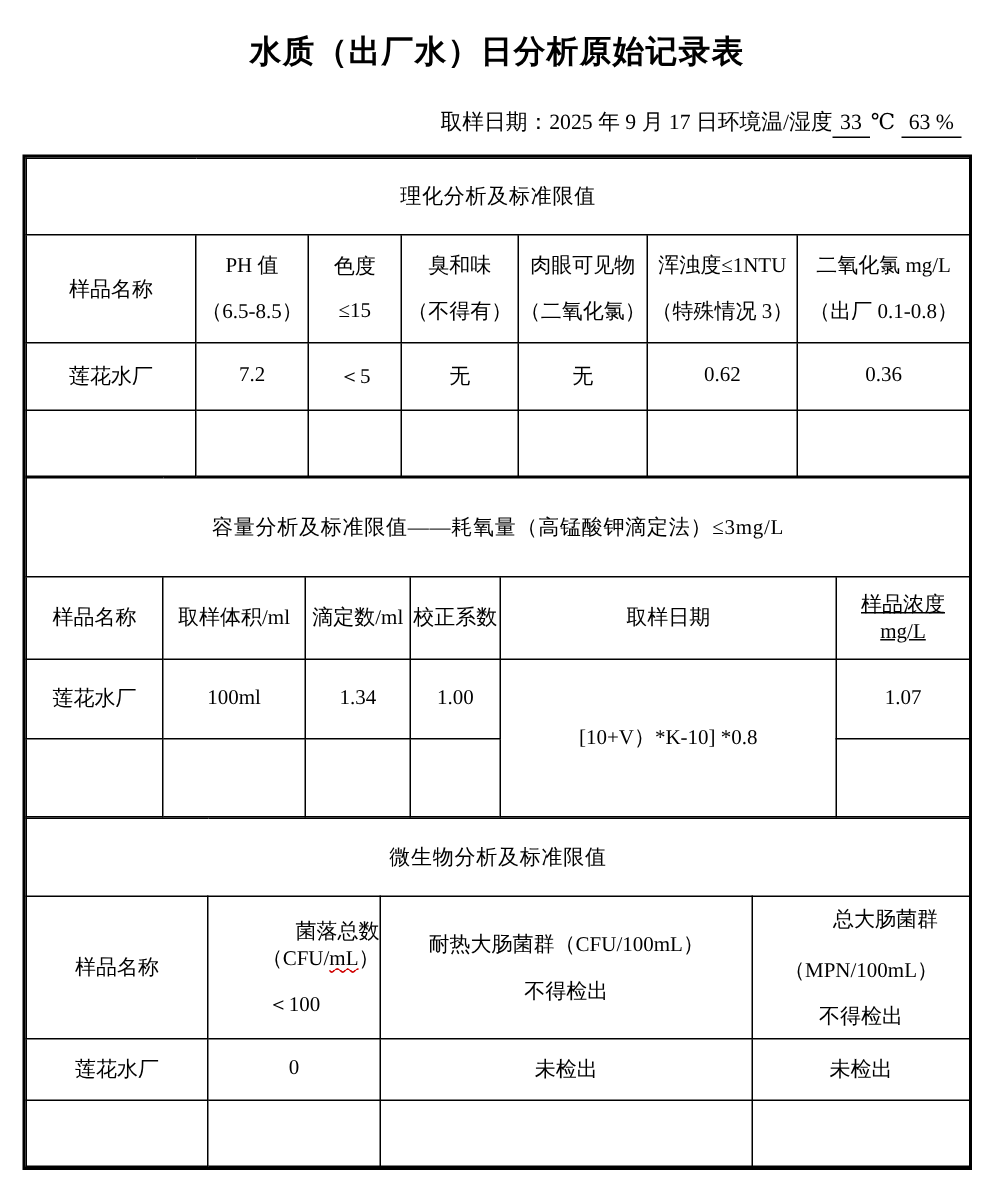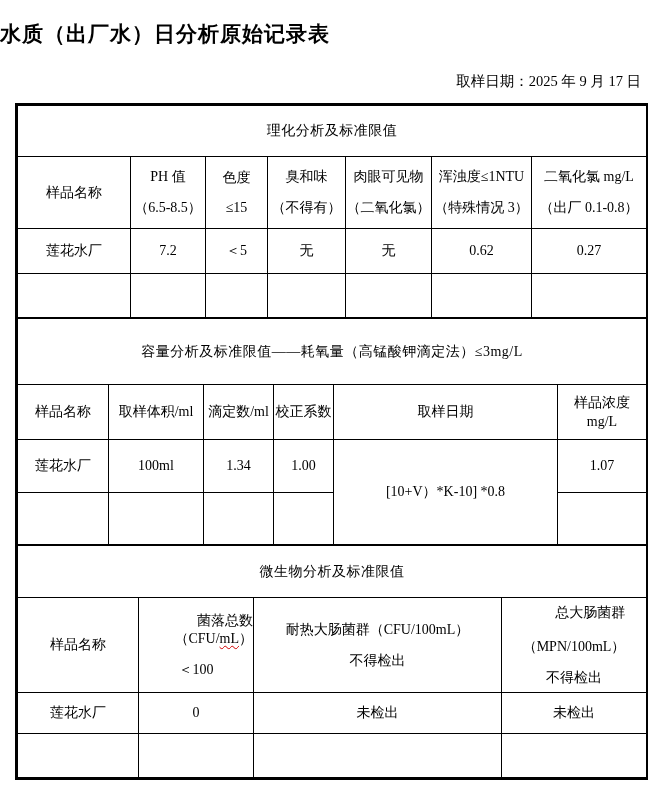--- a/index.html
+++ b/index.html
@@ -8,20 +8,21 @@
     background: #ffffff;
   }
   body {
     width: 663px;
     height: 793px;
     overflow: hidden;
     font-family: "Liberation Serif", "DejaVu Serif", serif;
     color: #000;
   }
   .page-title {
+    text-align: center;
     font-size: 21px;
     font-weight: bold;
     letter-spacing: 1px;
     margin-top: 20px;
   }
   .meta-row {
     display: flex;
     justify-content: flex-end;
     align-items: baseline;
     margin: 24px 22px 0 38px;
@@ -58,40 +59,41 @@
     letter-spacing: 0.5px;
   }
   .hdr-stack {
     display: flex;
     flex-direction: column;
     align-items: center;
     justify-content: center;
     gap: 13px;
     text-align: right;
   }
-  .hdr-stack.tight { gap: 2px; }
+  .hdr-stack.tight { gap: 2px; text-decoration: underline; }
   .hdr-stack .tightpair {
     display: flex;
     flex-direction: column;
     gap: 16px;
   }
   .wavy-red {
     text-decoration: underline wavy #d00000;
     text-decoration-thickness: 1px;
     text-underline-offset: 2px;
   }
   .formula-cell { font-size: 14.5px; font-family: Liberation Serif, serif; }
 </style>
 </head>
 <body>
 
 <div class="page-title">水质（出厂水）日分析原始记录表</div>
 
 <div class="meta-row">
   <div><span>取样日期：</span><span>2025 年 9 月 17 日</span></div>
+  <div class="env-group"><span>环境温/湿度</span><span class="u-line">33</span><span class="env-unit">℃</span><span class="u-line">63 %</span></div>
 </div>
 
 <div class="tables-wrap">
 
   <table class="doc-table">
     <colgroup>
       <col style="width:113px">
         <col style="width:75px">
         <col style="width:62px">
       <col style="width:78px">
@@ -146,21 +148,21 @@
             </div>
           </th>
     </tr>
     <tr style="height:45px">
       <td>莲花水厂</td>
       <td>7.2</td>
       <td>＜5</td>
       <td>无</td>
       <td>无</td>
       <td>0.62</td>
-      <td>0.27</td>
+      <td>0.36</td>
     </tr>
     <tr style="height:44px">
       <td></td>
           <td></td>
           <td></td>
           <td></td>
           <td></td>
           <td></td>
           <td></td>
     </tr>

